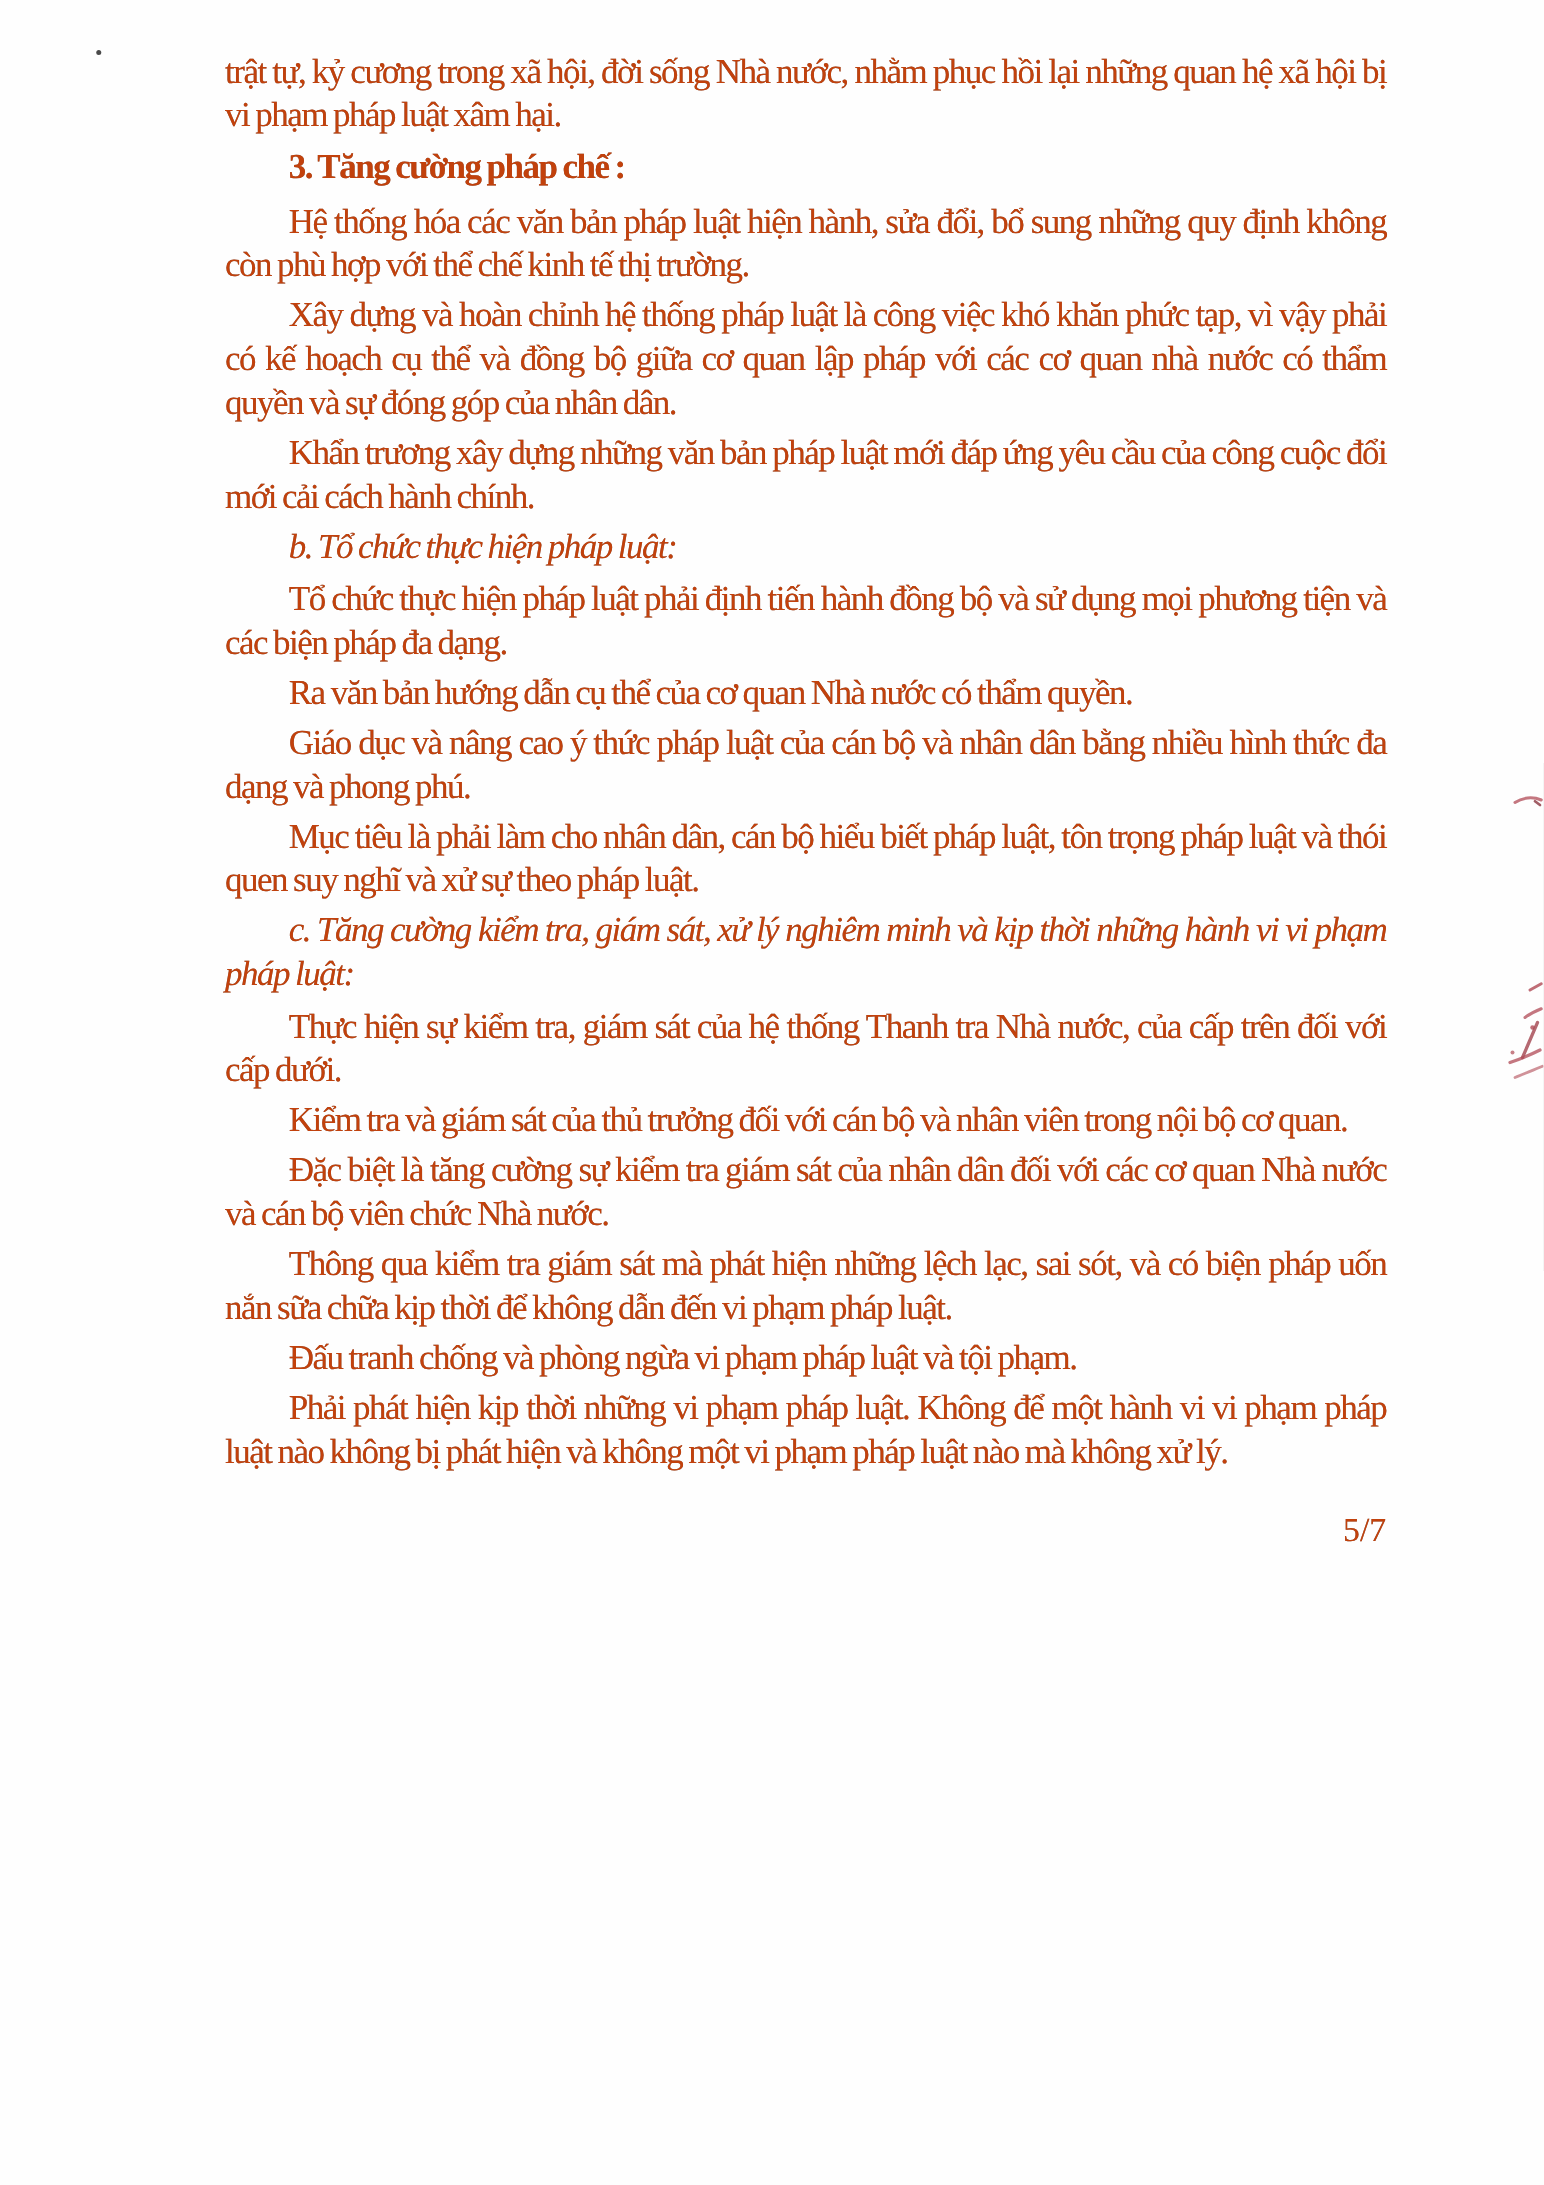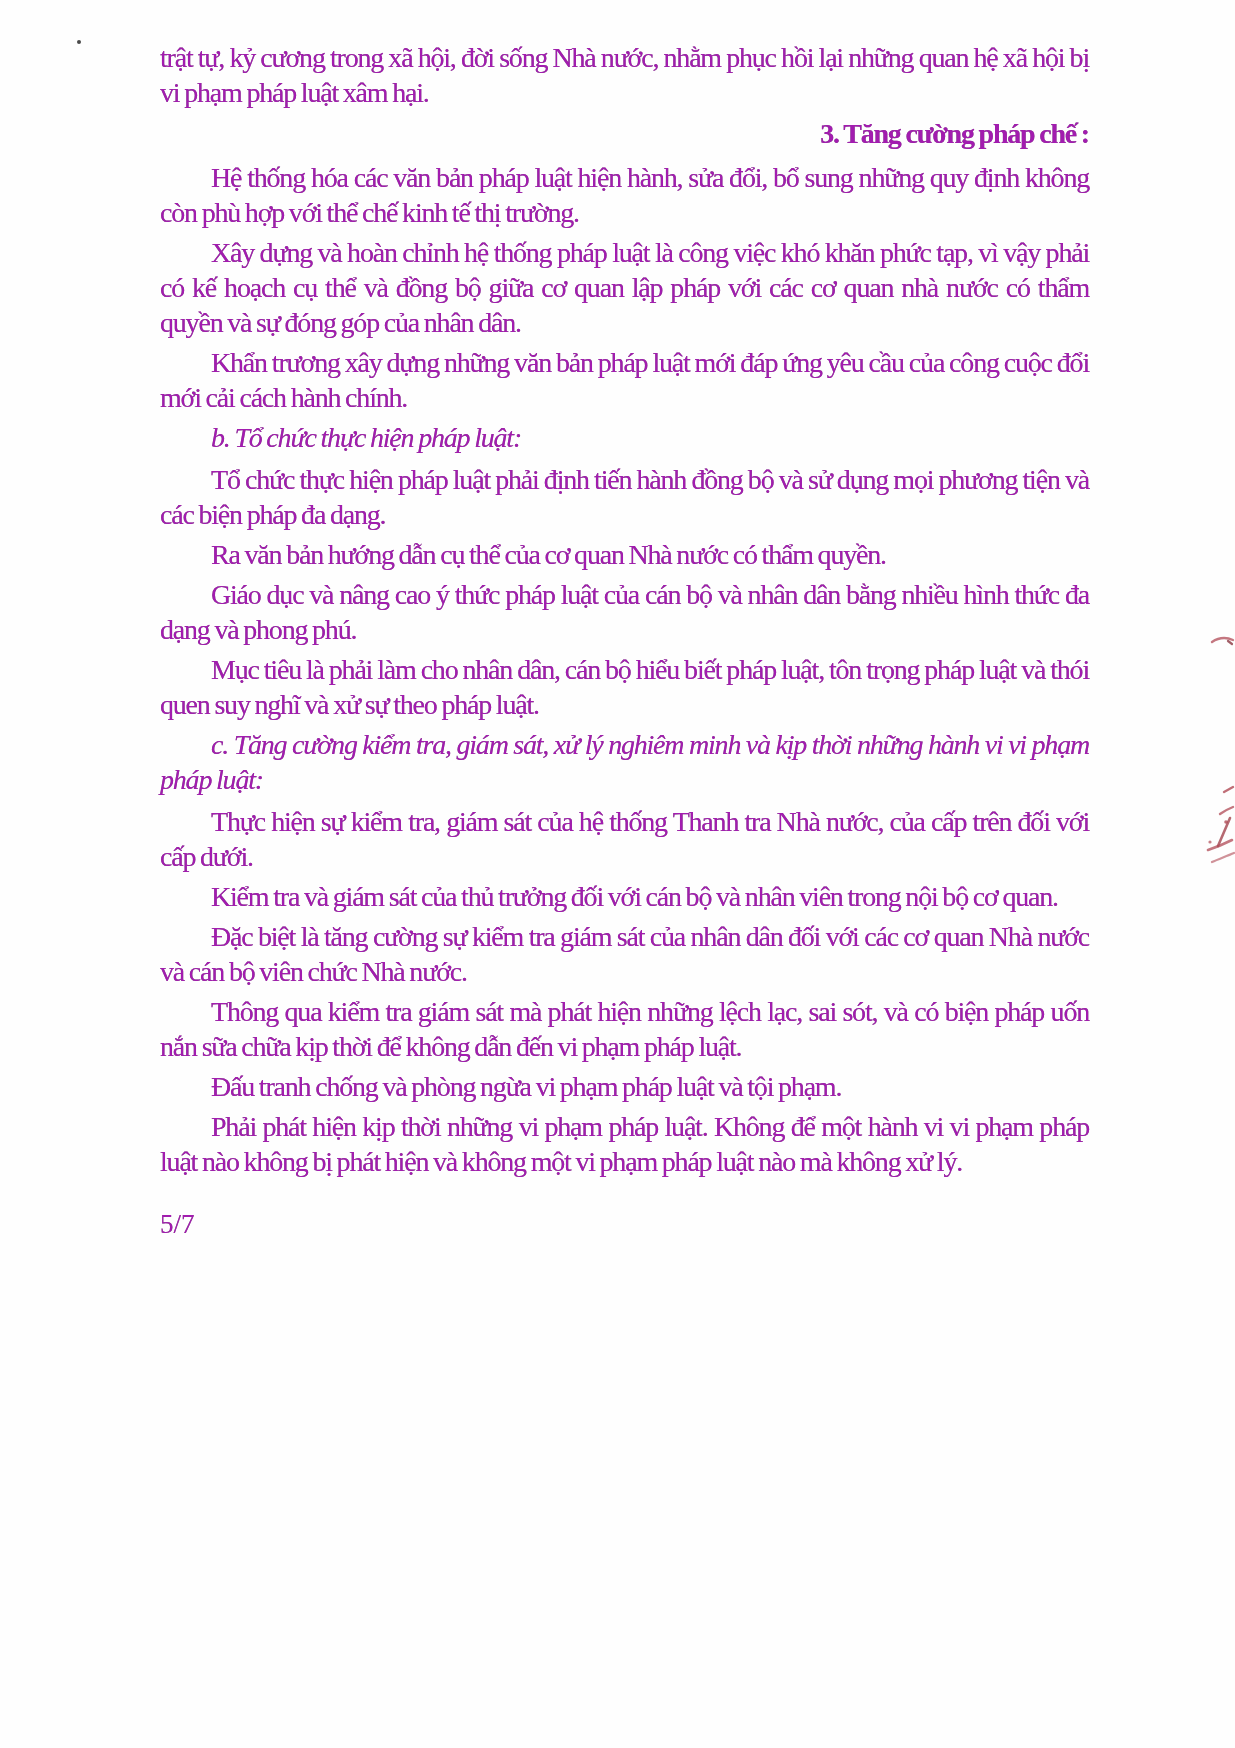--- a/index.html
+++ b/index.html
@@ -5,36 +5,36 @@
   html,body{margin:0;padding:0;background:#e8e8e8;}
   .page{
     position:relative;
     width:1235px;height:1748px;
     background:#fefefe;
     overflow:hidden;
     font-family:"Liberation Serif","DejaVu Serif",serif;
   }
   .content{
     position:absolute;
-    left:160px;top:40px;width:929px;
+    left:180px;top:40px;width:929px;
     font-size:28px;
     line-height:35px;
-    color:#a21caf;
+    color:#c2410c;
     letter-spacing:-1.2px;
     word-spacing:-1px;
     text-align:justify;
     text-shadow:0 0 0.4px rgba(30,30,30,0.55);
   }
   .para{margin:0 0 5px 0;text-indent:51px;}
   .no-indent{text-indent:0;}
-  .heading-bold{font-weight:bold;margin:6px 0 9px 0;text-indent:51px;text-align:right;}
+  .heading-bold{font-weight:bold;margin:6px 0 9px 0;text-indent:51px;text-align:left;}
   .heading-italic{font-style:italic;margin:5px 0 7px 0;text-indent:51px;}
   .page-number{
     margin-top:28px;
-    text-align:left;
+    text-align:right;
     text-indent:0;
     font-size:27px;
     letter-spacing:0;
   }
   .speck{
     position:absolute;left:77px;top:40px;
     width:4px;height:4px;border-radius:50%;
     background:#4a4a4a;
   }
   .ink-mark-1{position:absolute;left:1210px;top:632px;}

